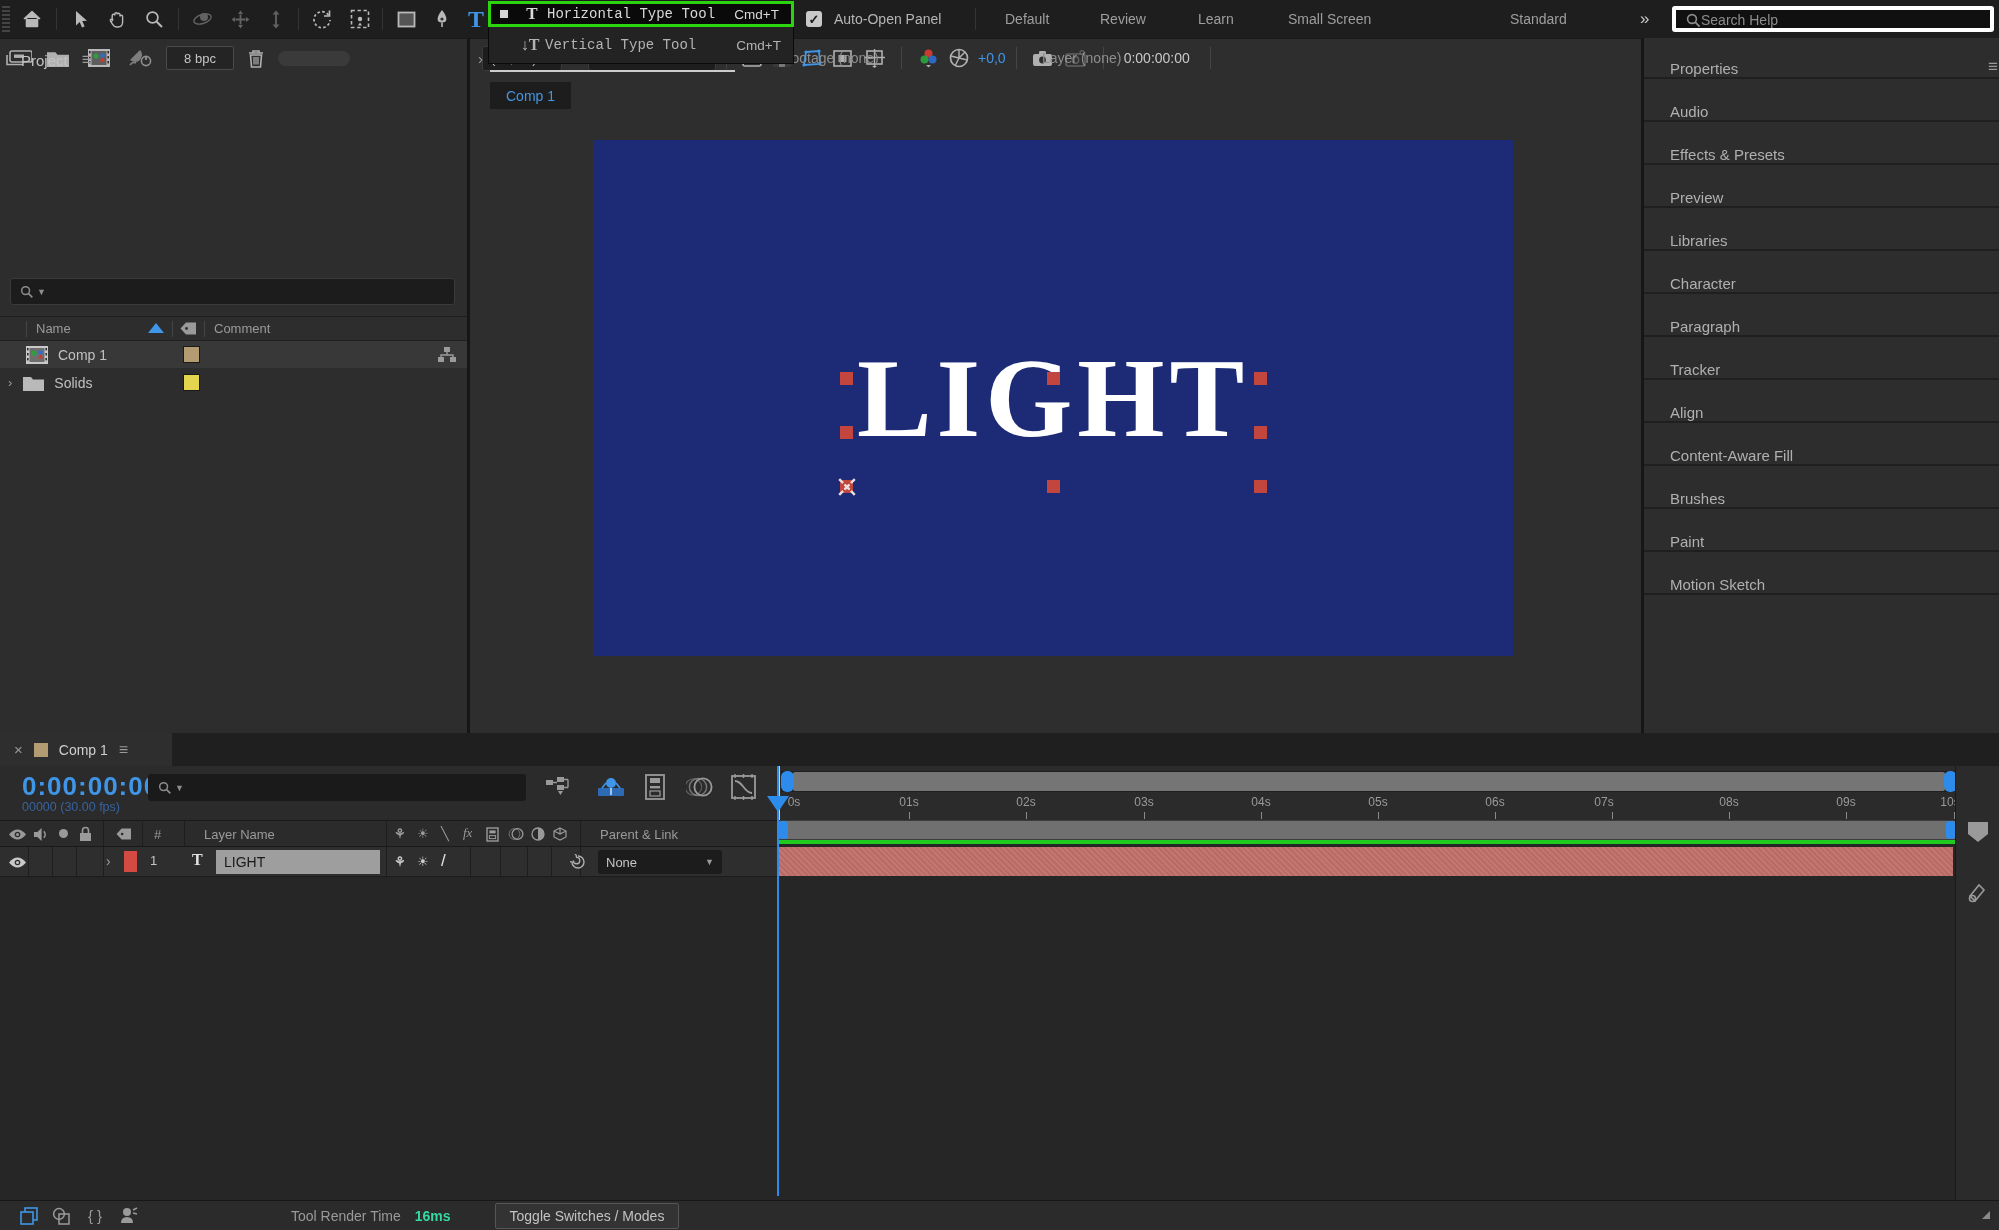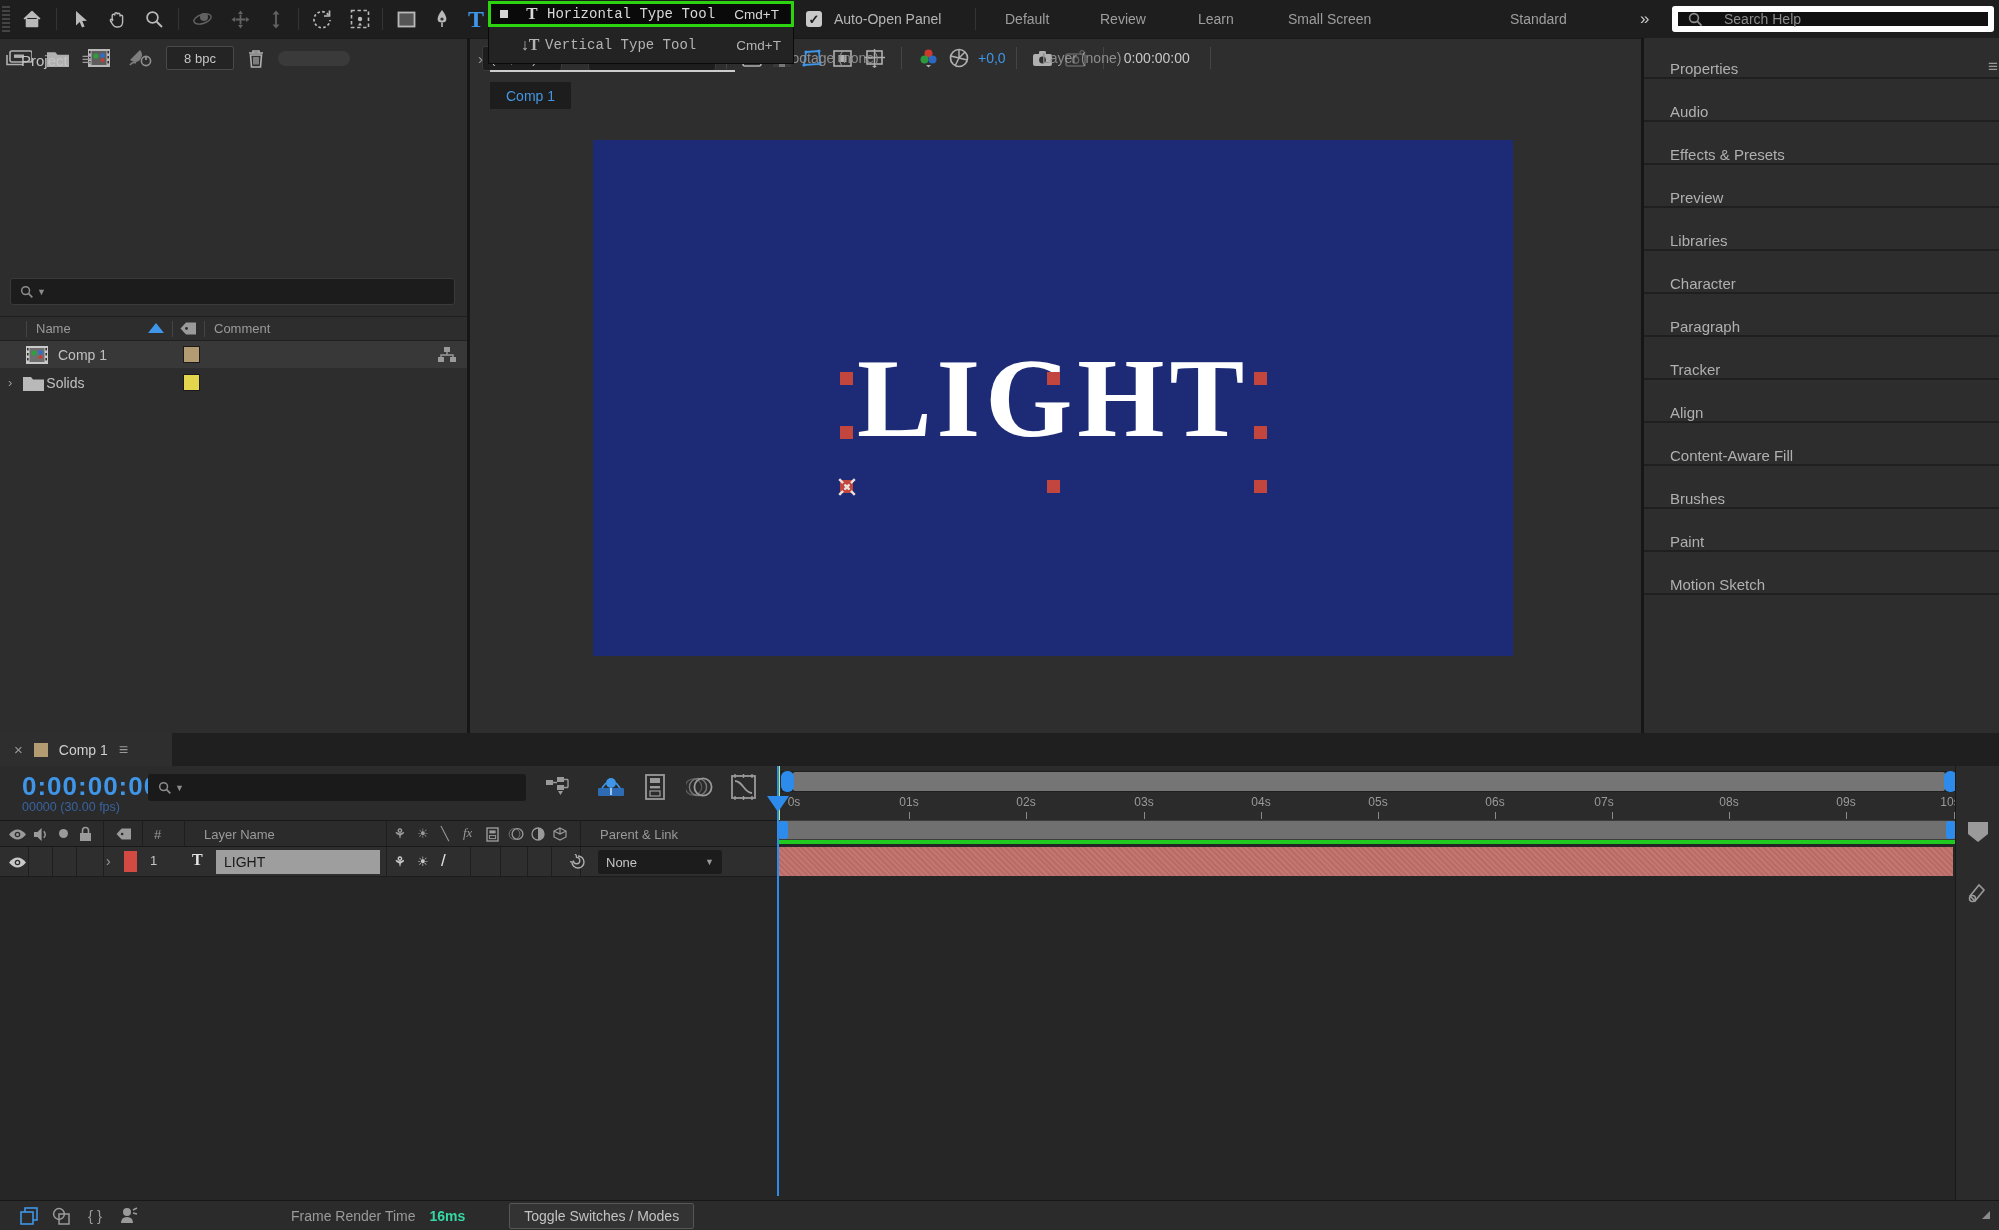--- a/index.html
+++ b/index.html
@@ -11,22 +11,22 @@
   svg{display:block;}
   .ic{display:inline-flex;align-items:center;justify-content:center;}
 
   
   #topbar{left:0;top:0;width:1999px;height:38px;background:#1e1e1e;border-bottom:1px solid #101010;}
   .tbtn{top:5px;width:32px;height:28px;display:flex;align-items:center;justify-content:center;cursor:default;}
   .tsep{top:8px;width:1px;height:22px;background:#343434;}
   .grip{left:2px;top:6px;width:8px;height:26px;
         background:repeating-linear-gradient(#444 0 2px,transparent 2px 4px);}
   .ws-label{top:0;height:38px;display:flex;align-items:center;font-size:14px;color:#9e9e9e;padding:0 10px;}
-  #searchbox{left:1672px;top:6px;width:322px;height:26px;background:#101010;border:6px solid #ffffff;
-             border-radius:3px;display:flex;align-items:center;gap:21px;padding-left:10px;box-sizing:border-box;}
+  #searchbox{left:1672px;top:6px;width:322px;height:26px;background:#101010;border:4px solid #ffffff;
+             border-radius:3px;display:flex;align-items:flex-end;gap:0;padding-left:10px;box-sizing:border-box;}
   #searchbox span{font-size:14px;color:#8d8d8d;}
   .checkbox{width:16px;height:16px;background:#c9c9c9;border-radius:3px;display:flex;align-items:center;
             justify-content:center;color:#1d1d1d;font-size:13px;font-weight:bold;}
 
   
   #type-menu{left:488px;top:1px;width:306px;z-index:50;}
   #type-menu .mi1{height:26px;background:#0a0a0a;border:3px solid #2bd40e;display:flex;align-items:center;
                   box-sizing:border-box;color:#d9d9d9;}
   #type-menu .mi2{height:36px;background:#232323;border:1px solid #0a0a0a;border-top:none;display:flex;
                   align-items:center;color:#b3b3b3;}
@@ -304,21 +304,21 @@
           </svg>
       </span>
     </div>
     <div class="prow abs" style="top:331px">
       <span style="margin-left:8px;color:#9a9a9a;font-size:13px">›</span>
       <span class="ic" style="width:26px;margin-left:8px">
         <svg width="21" height="16" viewBox="0 0 21 16">
             <path d="M0 2 H8 L10 4.5 H21 V16 H0 Z" fill="#b9b9b9"></path>
           </svg>
       </span>
-      <span style="">Solids</span>
+      <span style="margin-left:8px">Solids</span>
       <span class="swatch abs" style="left:183px;background:#e3d54d"></span>
     </div>
 
     <div id="proj-footer">
       <span class="ic" style="width:38px">
         <svg width="26" height="18" viewBox="0 0 26 18">
             <rect x="4" y="2" width="22" height="11" rx="2" fill="none" stroke="#b0b0b0" stroke-width="1.6"></rect>
             <rect x="8" y="5.5" width="10" height="3.4" fill="#b0b0b0"></rect>
             <path d="M1 6 V15.5 H17" fill="none" stroke="#b0b0b0" stroke-width="1.6"></path>
           </svg>
@@ -778,21 +778,21 @@
         </svg>
     </span>
     <span style="width:34px;text-align:center;color:#9a9a9a;font-size:15px">{ }</span>
     <span class="ic" style="width:34px">
       <svg width="20" height="17" viewBox="0 0 20 17">
           <circle cx="8" cy="5" r="4" fill="#9a9a9a"></circle>
           <path d="M2 16 q0 -6 6 -6 q6 0 6 6 Z" fill="#9a9a9a"></path>
           <path d="M14 3 l4 -2 M14 6 l4 1" stroke="#9a9a9a" stroke-width="1.4"></path>
         </svg>
     </span>
-    <span style="margin-left:145px;font-size:14px;color:#9a9a9a">Frame Render Time</span>
+    <span style="margin-left:145px;font-size:14px;color:#9a9a9a">Tool Render Time</span>
     <span style="margin-left:14px;font-size:14px;font-weight:bold;color:#35d9a4">16ms</span>
     <div id="toggle-btn" style="margin-left:44px">Toggle Switches / Modes</div>
     <span class="ic abs" style="left:1980px;top:8px">
       <svg width="12" height="12" viewBox="0 0 12 12">
           <path d="M2 10 L10 2 L10 10 Z" fill="#8a8a8a"></path>
         </svg>
     </span>
   </div>
 
 </div>

